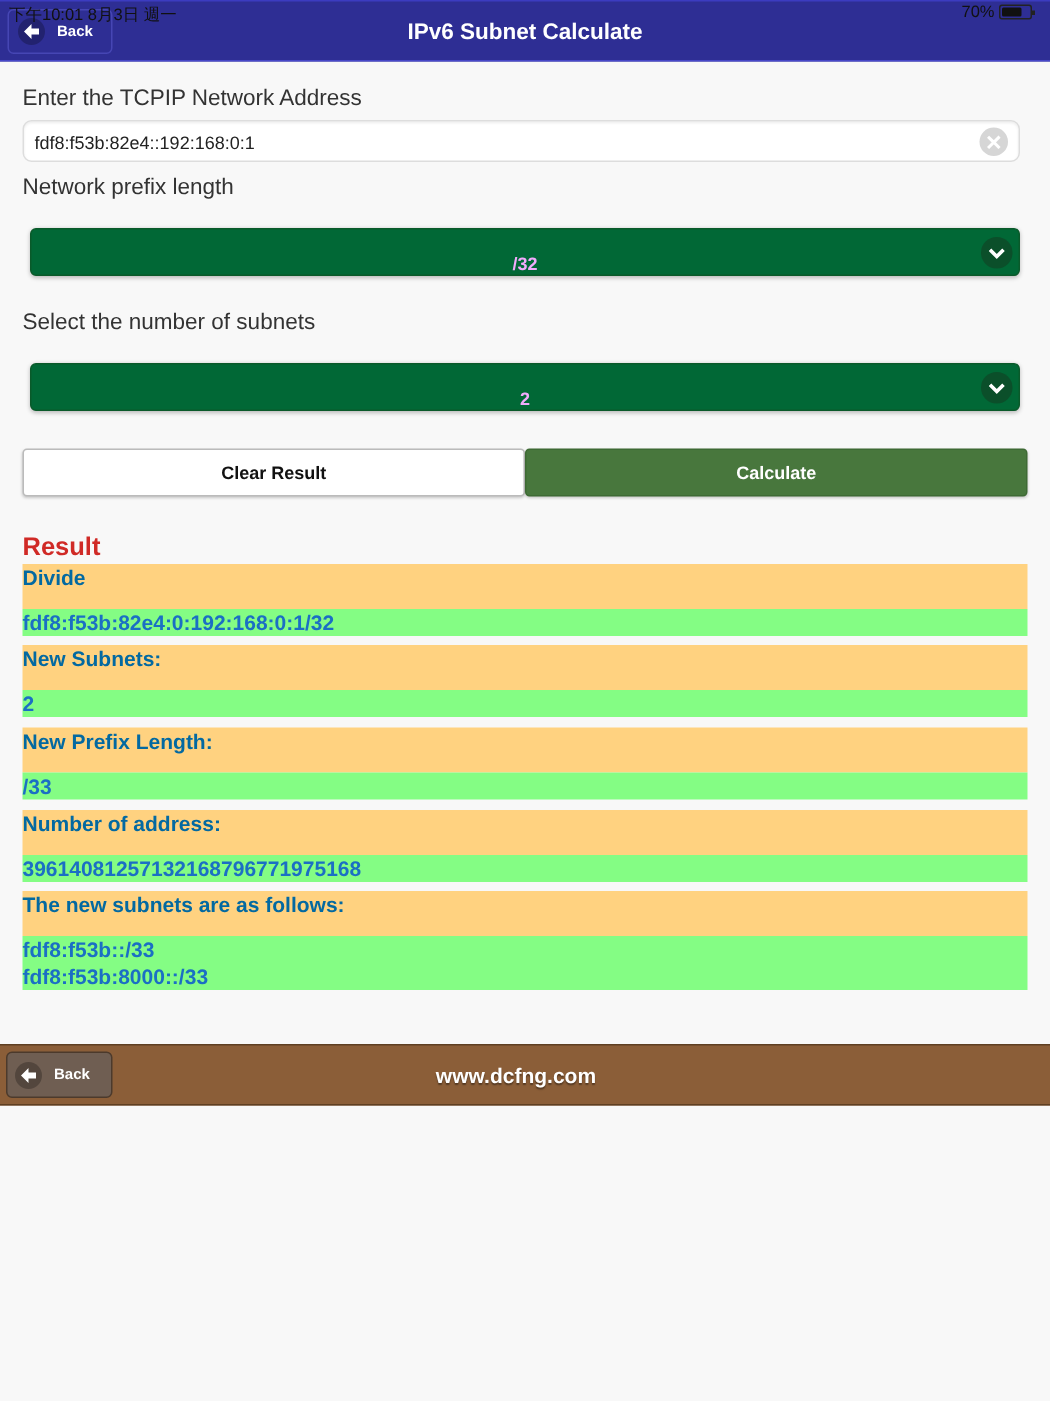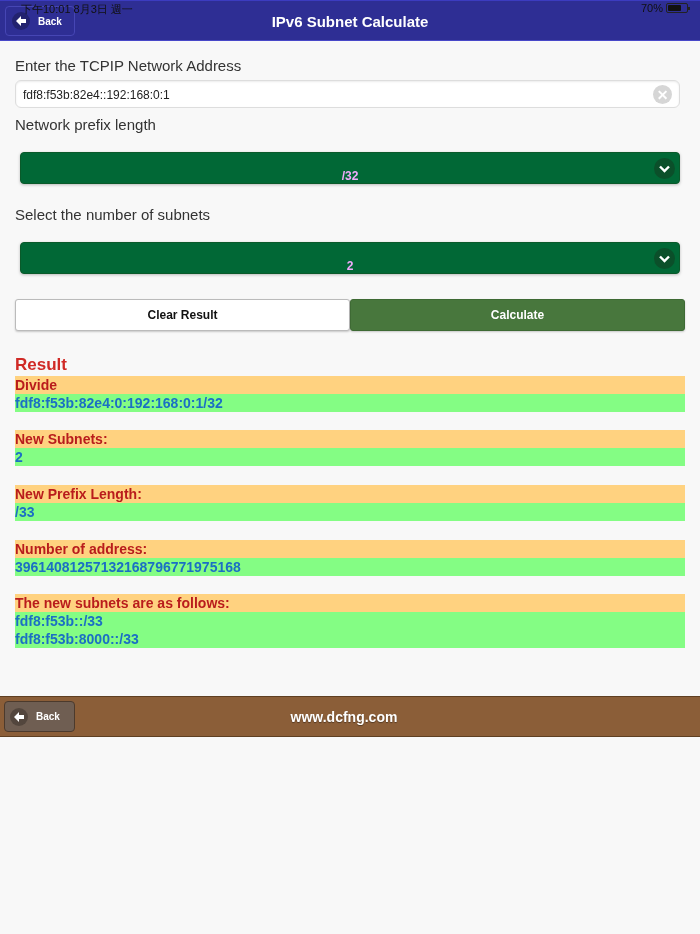--- a/index.html
+++ b/index.html
@@ -1,18 +1,18 @@
 <!DOCTYPE html>
 <html><head>
 <meta charset="utf-8">
 <style>
   * { box-sizing: border-box; margin: 0; padding: 0; }
   html, body { width: 700px; height: 934px; background: #f8f8f8; font-family: "Liberation Sans", sans-serif; overflow: hidden; }
   .statusbar { position: absolute; top: 0; left: 0; width: 700px; height: 16px; font-size: 11px; color: #111; z-index: 5; }
-  .statusbar .time { position: absolute; left: 21px; top: 2px; text-align: center; }
+  .statusbar .time { position: absolute; left: 6px; top: 2px; text-align: center; }
   .statusbar .battery { position: absolute; right: 12px; top: 2px; display: flex; align-items: center; gap: 3px; }
   .batt-icon { width: 22px; height: 10px; border: 1px solid #222; border-radius: 2px; position: relative; padding: 1px; }
   .batt-fill { height: 100%; background: #111; border-radius: 1px; }
   .batt-tip { position: absolute; right: -3px; top: 3px; width: 2px; height: 3px; background: #222; }
   .header { position: absolute; top: 0; left: 0; width: 700px; height: 41px; background: #2e2e94; border-top: 1px solid #3c3cc0; border-bottom: 1px solid #4848c8; }
   .header .title { position: absolute; left: 0; right: 0; top: 12px; text-align: center; color: #fff; font-weight: bold; font-size: 15px; }
   .back-btn { position: absolute; display: flex; align-items: center; gap: 8px; color: #fff; font-weight: bold; font-size: 10px; border-radius: 4px; cursor: pointer; }
   .header .back-btn { left: 5px; top: 5px; width: 70px; height: 30px; border: 1px solid #4646b4; background: #2e2e94; padding-left: 6px; }
   .back-circle { width: 18px; height: 18px; border-radius: 50%; background: rgba(0,0,0,0.25); display: flex; align-items: center; justify-content: center; }
   .content { position: absolute; top: 41px; left: 0; width: 700px; }
@@ -21,21 +21,21 @@
   .text-input input { border: none; outline: none; background: transparent; width: 620px; height: 27px; padding-left: 7px; font-size: 12px; color: #222; font-family: "Liberation Sans", sans-serif; }
   .clear-icon { position: absolute; right: 7px; top: 4px; width: 19px; height: 19px; border-radius: 50%; background: #d6d6d6; color: #fff; font-weight: bold; font-size: 14px; display: flex; align-items: center; justify-content: center; line-height: 1; }
   .select { position: absolute; left: 20px; width: 660px; height: 32px; background: #016836; border: 1px solid #0a5a2a; border-radius: 4px; box-shadow: 0 1px 3px rgba(0,0,0,0.25); color: #f0abfc; font-weight: bold; font-size: 12px; display: flex; align-items: flex-end; justify-content: center; }
   .chev { position: absolute; right: 4px; top: 5px; width: 21px; height: 21px; border-radius: 50%; background: #0b4f2a; display: flex; align-items: center; justify-content: center; }
   .btn-row { position: absolute; left: 15px; top: 258px; width: 670px; height: 32px; display: flex; }
   .btn { flex: 1; display: flex; align-items: center; justify-content: center; font-weight: bold; font-size: 12px; border-radius: 3px; cursor: pointer; }
   .btn.clear { background: #fff; color: #111; border: 1px solid #bbb; box-shadow: 0 1px 2px rgba(0,0,0,0.2); }
   .btn.calc { background: #48773d; color: #fff; border: 1px solid #3e6a34; box-shadow: 0 1px 2px rgba(0,0,0,0.2); }
   .result-title { position: absolute; left: 15px; top: 314px; font-size: 17px; font-weight: bold; color: #d02a26; }
   .result-block { position: absolute; left: 15px; width: 670px; }
-  .rb-head { background: #ffd280; color: #b91c1c; font-weight: bold; font-size: 14px; height: 18px; line-height: 18px; }
+  .rb-head { background: #ffd280; color: #0369a1; font-weight: bold; font-size: 14px; height: 30px; line-height: 18px; }
   .rb-val { background: #84fd84; color: #1b6fc4; font-weight: bold; font-size: 14px; line-height: 18px; }
   .footer { position: absolute; top: 696px; left: 0; width: 700px; height: 41px; background: #8b5e38; border-top: 1px solid #5e3f22; border-bottom: 1px solid #5e3f22; }
   .footer .title { position: absolute; left: 0; right: 12px; top: 12px; text-align: center; color: #fff; font-weight: bold; font-size: 14px; text-shadow: 0 1px 1px rgba(0,0,0,0.4); }
   .footer .back-btn { left: 4px; top: 4px; width: 71px; height: 31px; background: #6f5e52; border: 1px solid #4c3a2c; padding-left: 5px; }
 </style>
 </head>
 <body>
 
 <div class="header">
   <div class="back-btn">

